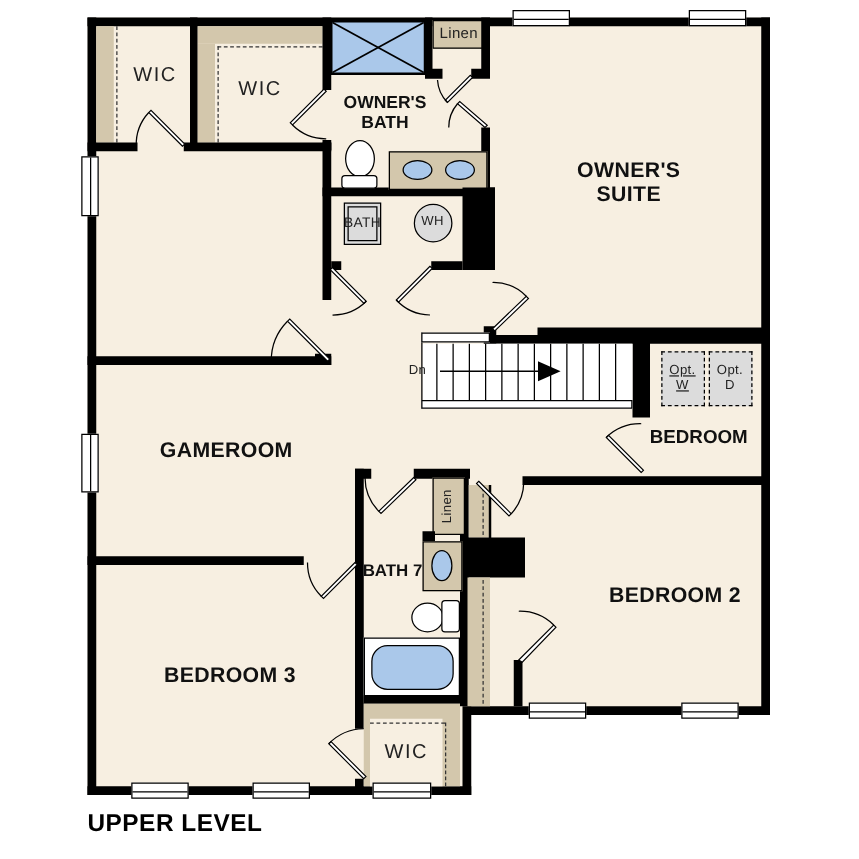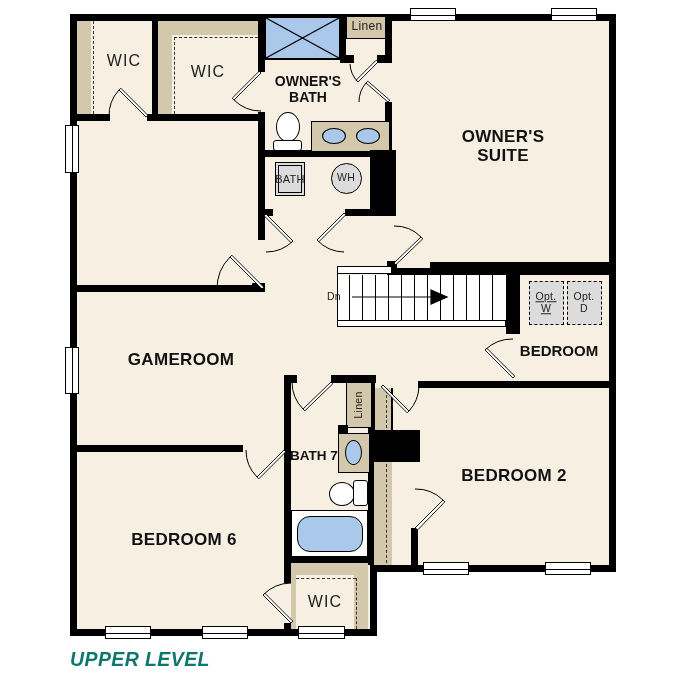--- a/index.html
+++ b/index.html
@@ -21,21 +21,21 @@
   .win.h i{left:0;right:0;top:50%;border-top:1px solid #000;}
   .win.v i{top:0;bottom:0;left:50%;border-left:1px solid #000;}
   .lbl{position:absolute;transform:translate(-50%,-50%);color:#111;text-align:center;
        white-space:nowrap;line-height:1.12;}
   .room{font-weight:bold;font-size:17px;letter-spacing:.3px;}
   .room-sm{font-weight:bold;font-size:14px;}
   .wrap{white-space:normal;}
   .tiny{font-size:16px;letter-spacing:1.2px;color:#222;}
   .tiny2{font-size:11px;letter-spacing:.3px;color:#222;}
   .vert{transform:translate(-50%,-50%) rotate(-90deg);}
-  .title{position:absolute;font-weight:bold;font-size:19.5px;letter-spacing:.4px;color:#0f766e;white-space:nowrap;font-style:italic;}
+  .title{position:absolute;font-weight:bold;font-size:19.5px;letter-spacing:.4px;color:#000000;white-space:nowrap;}
   .tread{position:absolute;width:1px;background:#000;}
   .ell{position:absolute;background:#fff;border:1.4px solid #000;border-radius:50%;box-sizing:border-box;}
   .rrect{position:absolute;background:#fff;border:1.4px solid #000;border-radius:3px;box-sizing:border-box;}
   .oval-blue{position:absolute;background:var(--blue);border:1.3px solid #000;border-radius:50%;box-sizing:border-box;}
   svg.overlay{position:absolute;left:0;top:0;pointer-events:none;}
 </style>
 </head>
 <body>
 
 <div class="plan" style="--floor: #f7efe1; --closet: #d3c7ac; --blue: #aac8ea; --gray: #dcdcdc;">
@@ -246,22 +246,22 @@
   </svg>
 
   <div class="lbl tiny" style="left:124px;top:61px;">WIC</div>
   <div class="lbl tiny" style="left:208px;top:72px;">WIC</div>
   <div class="lbl tiny" style="left:325px;top:602px;">WIC</div>
   <div class="lbl tiny2" style="left:367px;top:27px;font-size:12px;">Linen</div>
   <div class="lbl tiny2 vert" style="left:359px;top:405px;font-size:10.5px;">Linen</div>
   <div class="lbl room wrap" style="left:503px;top:146px;width:110px;">OWNER'S SUITE</div>
   <div class="lbl room-sm wrap" style="left:308px;top:90px;width:92px;">OWNER'S BATH</div>
   <div class="lbl room" style="left:181px;top:360px;">GAMEROOM</div>
-  <div class="lbl room" style="left:184px;top:540px;">BEDROOM 6</div>
-  <div class="lbl room" style="left:514px;top:476px;text-align:center;">BEDROOM 2</div>
+  <div class="lbl room" style="left:184px;top:540px;">BEDROOM 3</div>
+  <div class="lbl room" style="left:540px;top:476px;text-align:center;">BEDROOM 2</div>
   <div class="lbl room-sm" style="left:559px;top:351px;font-size:15px;">BEDROOM</div>
   <div class="lbl room-sm wrap" style="left:314px;top:456px;width:48px;font-size:13.5px;">BATH 7</div>
   <div class="lbl tiny2" style="left:290px;top:179px;background:transparent;">BATH</div>
   <div class="lbl tiny2" style="left:346px;top:178px;font-size:10.5px;">WH</div>
   <div class="lbl tiny2 wrap" style="left:546px;top:303px;width:26px;font-size:10.5px;text-decoration:underline;">Opt. W</div>
   <div class="lbl tiny2 wrap" style="left:584px;top:303px;width:26px;font-size:10.5px;">Opt. D</div>
   <div class="lbl tiny2" style="left:334px;top:297px;font-size:10.5px;">Dn</div>
   <div class="title" style="left:70px;top:648px;">UPPER LEVEL</div>
 
 </div>

